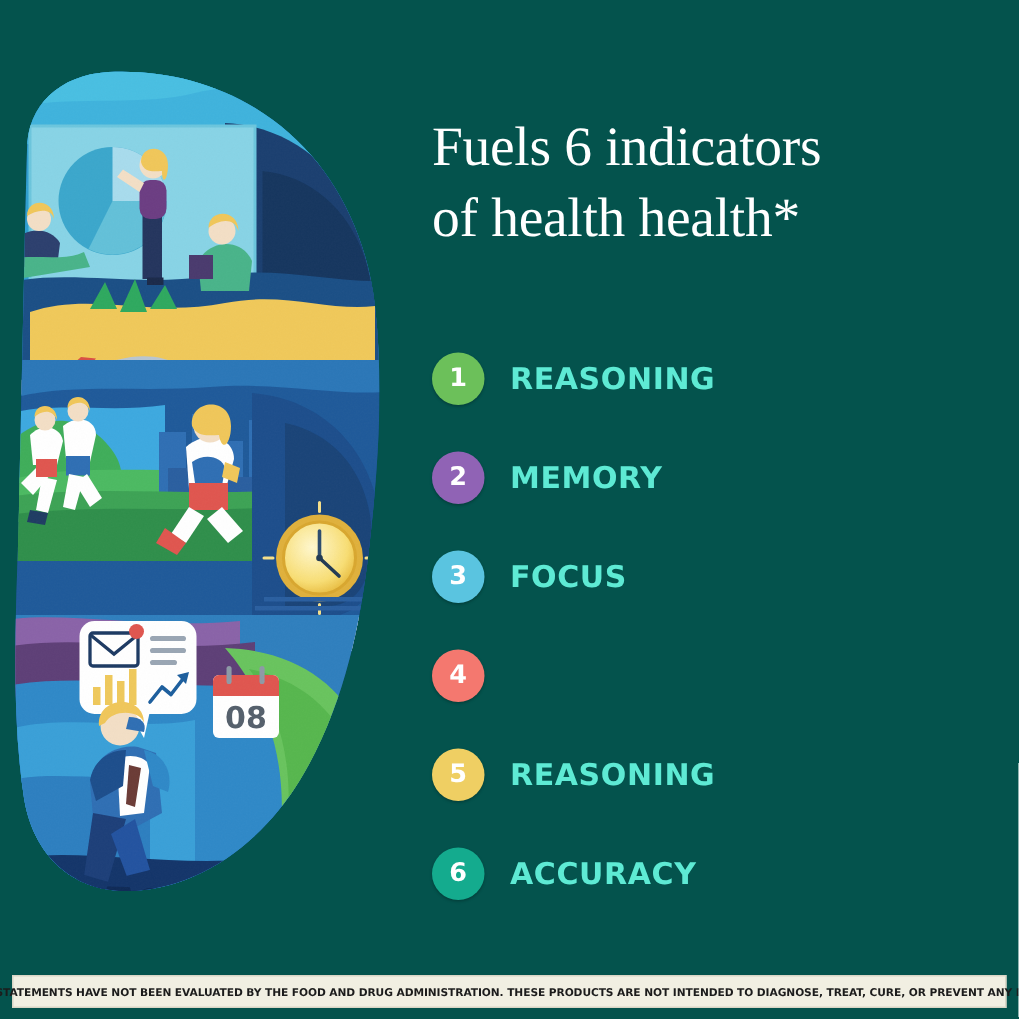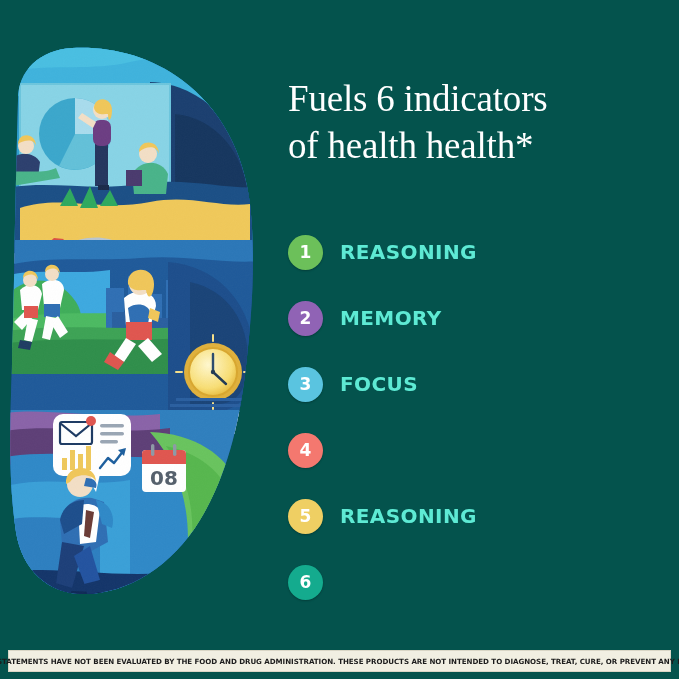--- a/index.html
+++ b/index.html
@@ -385,20 +385,21 @@
       <div class="badge" style="background:#f4786f">4</div>
     </div>
 
     <div class="row">
       <div class="badge" style="background:#efcf63">5</div>
       <div class="rowlabel">REASONING</div>
     </div>
 
     <div class="row">
       <div class="badge" style="background:#14ab8e">6</div>
+      <div class="rowlabel">ACCURACY</div>
     </div>
 
   </div>
 
   <div class="footer" style="background: rgb(241, 239, 226);">
     <span class="footer-text" style="color: rgb(28, 28, 28);">*THESE STATEMENTS HAVE NOT BEEN EVALUATED BY THE FOOD AND DRUG ADMINISTRATION. THESE PRODUCTS ARE NOT INTENDED TO DIAGNOSE, TREAT, CURE, OR PREVENT ANY DISEASE.</span>
   </div>
 
 </div>
 

